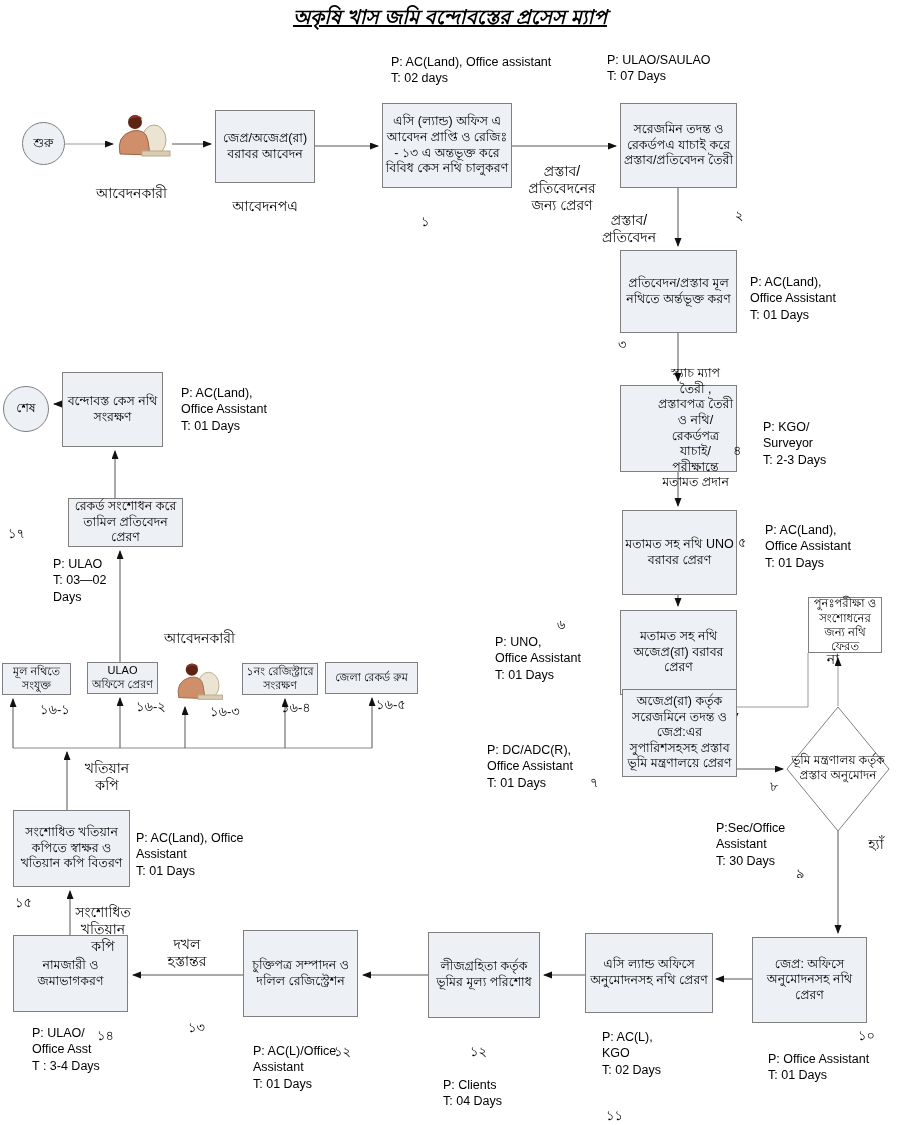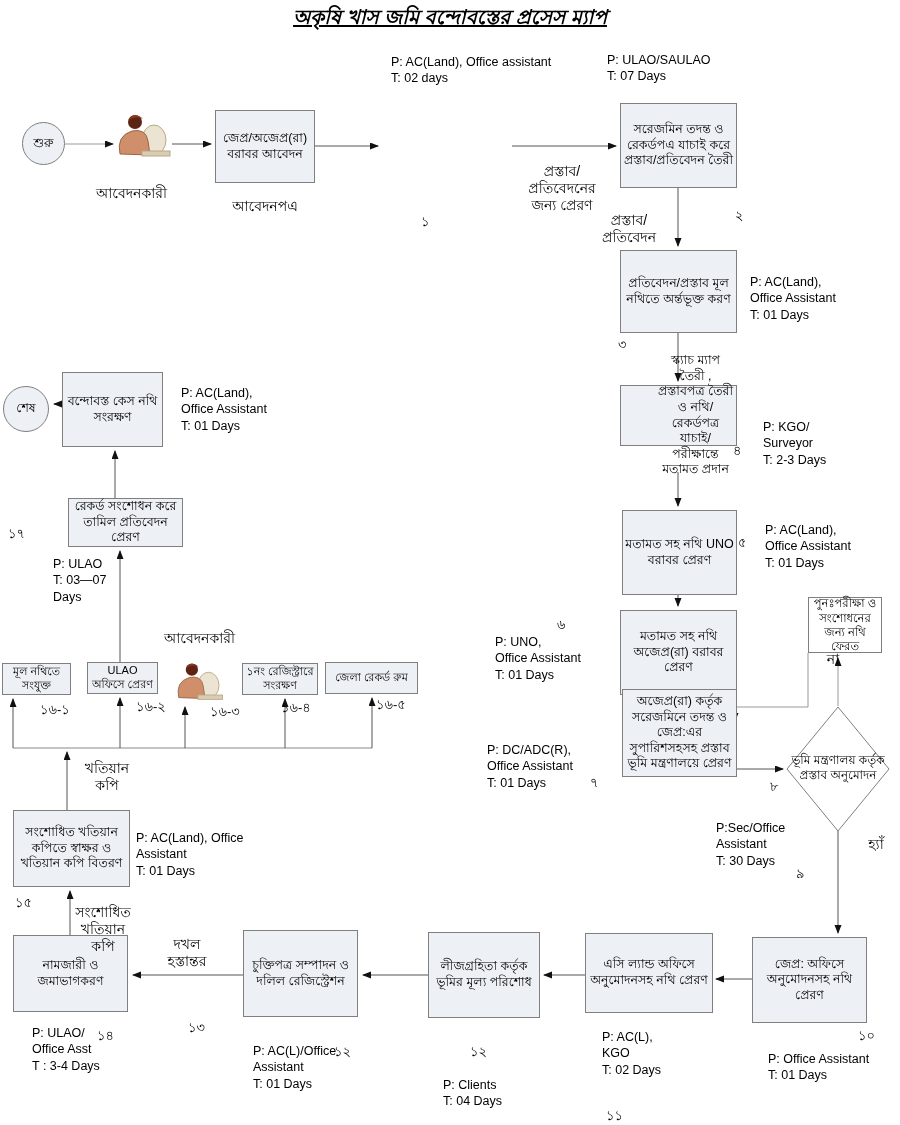--- a/index.html
+++ b/index.html
@@ -79,23 +79,24 @@
       <ellipse cx="44" cy="30" rx="12" ry="15" fill="#ece4d2" stroke="#b9a888"></ellipse>
       <path d="M10 44 Q6 26 22 21 Q36 18 38 31 L40 45 Z" fill="#cf8f6a" stroke="#9c6443"></path>
       <circle cx="25" cy="12" r="7" fill="#5d2413"></circle>
       <path d="M18 10 Q25 1 33 9 Q27 5 18 10 Z" fill="#8c3a20"></path>
       <rect x="32" y="41" width="28" height="5" fill="#d8cdb4" stroke="#b9a888"></rect>
     </svg>
   </div>
 
 <div class="node circle" style="left: 22px; top: 122px; width: 43px; height: 43px; background: rgb(237, 240, 245);">শুরু</div>
     <div class="node process" style="left: 215px; top: 110px; width: 100px; height: 73px; background: rgb(237, 240, 245);">জেপ্র/অজেপ্র(রা) বরাবর আবেদন</div>
+    <div class="node process" style="left: 382px; top: 103px; width: 130px; height: 85px; background: rgb(237, 240, 245);">এসি (ল্যান্ড) অফিস এ আবেদন প্রাপ্তি ও রেজিঃ - ১৩ এ অন্তভূক্ত করে বিবিধ কেস নথি চালুকরণ</div>
     <div class="node process" style="left: 620px; top: 103px; width: 117px; height: 85px; background: rgb(237, 240, 245);">সরেজমিন তদন্ত ও রেকর্ডপএ যাচাই করে প্রস্তাব/প্রতিবেদন তৈরী</div>
     <div class="node process" style="left: 620px; top: 250px; width: 117px; height: 83px; background: rgb(237, 240, 245);">প্রতিবেদন/প্রস্তাব মূল নথিতে অর্ন্তভূক্ত করণ</div>
-    <div class="node process" style="left: 620px; top: 385px; width: 117px; height: 61px; background: rgb(237, 240, 245); padding-left: 36px;">স্ক্যাচ ম্যাপ তৈরী , প্রস্তাবপত্র তৈরী ও নথি/ রেকর্ডপত্র যাচাই/ পরীক্ষান্তে মতামত প্রদান</div>
+    <div class="node process" style="left: 620px; top: 385px; width: 117px; height: 87px; background: rgb(237, 240, 245); padding-left: 36px;">স্ক্যাচ ম্যাপ তৈরী , প্রস্তাবপত্র তৈরী ও নথি/ রেকর্ডপত্র যাচাই/ পরীক্ষান্তে মতামত প্রদান</div>
     <div class="node process" style="left: 622px; top: 510px; width: 115px; height: 85px; background: rgb(237, 240, 245);">মতামত সহ নথি UNO বরাবর প্রেরণ</div>
     <div class="node process" style="left: 620px; top: 610px; width: 117px; height: 85px; background: rgb(237, 240, 245);">মতামত সহ নথি অজেপ্র(রা) বরাবর প্রেরণ</div>
     <div class="node process" style="left: 622px; top: 689px; width: 115px; height: 88px; background: rgb(237, 240, 245);">অজেপ্র(রা) কর্তৃক সরেজমিনে তদন্ত ও জেপ্র:এর সুপারিশসহসহ প্রস্তাব ভূমি মন্ত্রণালয়ে প্রেরণ</div>
     <div class="node feedback" style="left: 808px; top: 597px; width: 74px; height: 56px; background: rgb(255, 255, 255);">পুনঃপরীক্ষা ও সংশোধনের জন্য নথি ফেরত</div>
     <div class="node decision" style="left: 788px; top: 734px; width: 100px; height: 68px; background: transparent;">ভূমি মন্ত্রণালয় কর্তৃক প্রস্তাব অনুমোদন</div>
     <div class="node process" style="left: 752px; top: 937px; width: 115px; height: 86px; background: rgb(237, 240, 245);">জেপ্র: অফিসে অনুমোদনসহ নথি প্রেরণ</div>
     <div class="node process" style="left: 585px; top: 933px; width: 128px; height: 80px; background: rgb(237, 240, 245);">এসি ল্যান্ড অফিসে অনুমোদনসহ নথি প্রেরণ</div>
     <div class="node process" style="left: 428px; top: 932px; width: 112px; height: 86px; background: rgb(237, 240, 245);">লীজগ্রহিতা কর্তৃক ভূমির মূল্য পরিশোধ</div>
     <div class="node process" style="left: 243px; top: 930px; width: 115px; height: 87px; background: rgb(237, 240, 245);">চুক্তিপত্র সম্পাদন ও দলিল রেজিস্ট্রেশন</div>
     <div class="node process" style="left: 13px; top: 935px; width: 115px; height: 77px; background: rgb(237, 240, 245);">নামজারী ও জমাভাগকরণ</div>
@@ -139,21 +140,21 @@
     <div class="ann" style="left: 253px; top: 1043px; width: 120px;">P: AC(L)/Office
 Assistant
 T: 01 Days</div>
     <div class="ann" style="left: 32px; top: 1025px; width: 110px;">P: ULAO/
 Office Asst
 T : 3-4 Days</div>
     <div class="ann" style="left: 136px; top: 830px; width: 140px;">P: AC(Land), Office
 Assistant
 T: 01 Days</div>
     <div class="ann" style="left: 53px; top: 556px; width: 90px;">P: ULAO
-T: 03—07
+T: 03—02
 Days</div>
     <div class="ann" style="left: 181px; top: 385px; width: 140px;">P:  AC(Land),
   Office Assistant
 T:  01 Days</div>
     <div class="num" style="left: 421px; top: 212px;">১</div>
     <div class="num" style="left: 735px; top: 206px;">২</div>
     <div class="num" style="left: 618px; top: 335px;">৩</div>
     <div class="num" style="left: 733px; top: 441px;">৪</div>
     <div class="num" style="left: 738px; top: 533px;">৫</div>
     <div class="num" style="left: 557px; top: 615px;">৬</div>

